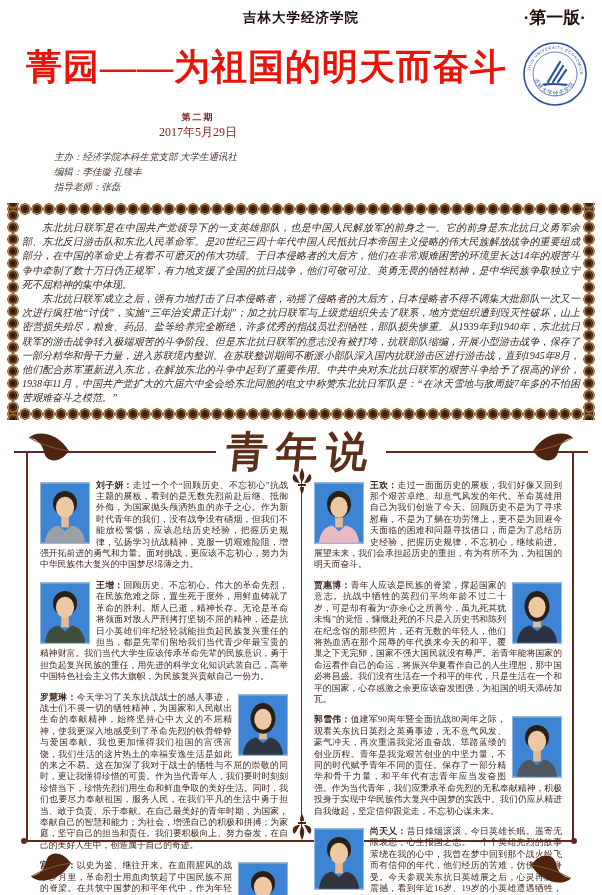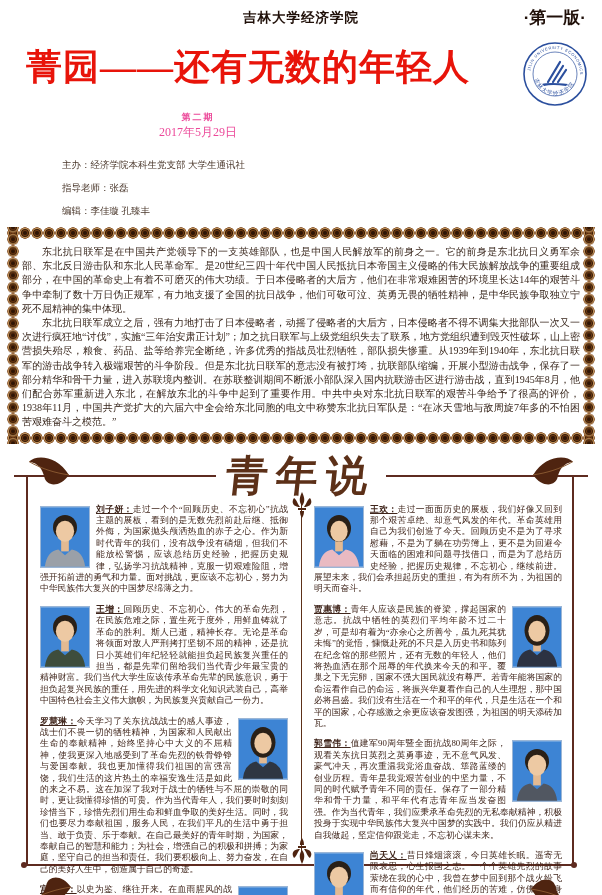--- a/index.html
+++ b/index.html
@@ -11,36 +11,36 @@
   .top-row{display:grid;grid-template-columns:1fr auto 1fr;align-items:center;
     padding:6px 16px 0 16px;font-family:"Liberation Sans","DejaVu Sans",sans-serif;}
   .school{justify-self:center;font-size:13.5px;font-weight:bold;color:#201009;letter-spacing:1px;}
   .edition{justify-self:end;font-size:17px;font-weight:bold;color:#201009;}
   .title-row{display:flex;align-items:flex-start;padding:10px 14px 0 26px;}
   .masthead-title{flex:1;font-size:36px;line-height:44px;font-weight:bold;color:#e8140a;
     letter-spacing:1px;margin-top:6px;}
   .logo{width:66px;height:66px;flex:none;margin-top:2px;}
   .slogan-row{display:flex;align-items:center;padding:4px 14px 0 150px;}
   .slogan{flex:1;text-align:center;font-size:22px;font-weight:bold;color:#e8340c;letter-spacing:1px;}
-  .issue-block{width:96px;text-align:center;color:#ec4899;flex:none;}
+  .issue-block{width:96px;text-align:center;color:#7f1d1d;flex:none;}
   .issue-label{font-size:9px;font-weight:bold;letter-spacing:2px;}
   .issue-date{font-size:12px;}
   .masthead{padding:9px 0 0 54px;font-size:9.5px;line-height:15px;color:#4a372b;}
-  .masthead div{margin:8px;}
+  .masthead div{margin:0;font-style:italic;}
   
   .article-frame{position:relative;margin:8px 7px 0 7px;padding:18px 15px 14px 15px;}
   .orn{position:absolute;
     background-image:radial-gradient(circle,#2f1505 1.5px,#6e3a12 2.6px,#3a1d07 3.6px,#c79a62 4.6px,#7b4418 5.4px,rgba(0,0,0,0) 6px);
     background-size:12px 12px;background-position:center;}
   .orn.t{left:0;right:0;top:0;height:12px;}
   .orn.b{left:0;right:0;bottom:0;height:12px;}
   .orn.l{left:0;top:0;bottom:0;width:12px;}
   .orn.r{right:0;top:0;bottom:0;width:12px;}
   .article-text p{margin:0;text-indent:2em;font-size:10px;line-height:14.2px;
-    text-align:justify;color:#38261c;}
+    text-align:justify;color:#38261c;font-style:italic;}
   
   .youth{position:relative;margin-top:6px;height:472px;}
   .y-title-row{display:flex;align-items:center;gap:4px;padding:0 14px;height:52px;position:relative;z-index:2;}
   .hline{flex:1;height:2px;background:#5e2b20;}
   .y-title{font-size:42px;font-weight:bold;color:#5c3018;letter-spacing:8px;
     transform:skewX(-6deg);padding:0 6px;white-space:nowrap;}
   .side-line{position:absolute;top:26px;bottom:58px;width:2px;background:#5e2b20;}
   .side-line.sl-left{left:26px;}
   .side-line.sl-right{right:28px;}
   .bottom-line{position:absolute;left:24px;right:28px;bottom:56px;height:2px;background:#5e2b20;}
@@ -53,37 +53,37 @@
   .corner{position:absolute;z-index:3;}
   .corner.tl{left:26px;top:4px;}
   .corner.tr{right:26px;top:4px;transform:scaleX(-1);}
   .corner.bl{left:28px;bottom:14px;transform:scaleY(-1);}
   .corner.br{right:28px;bottom:12px;transform:scale(-1,-1);}
   .cols{display:flex;gap:26px;padding:2px 40px 0 40px;position:relative;z-index:2;}
   .col{flex:1;min-width:0;}
   .testimonial{display:flow-root;margin-bottom:9px;font-size:8.8px;line-height:11.4px;
     text-align:justify;color:#40261c;}
   .testimonial p{margin:0;}
-  .t-name{font-weight:bold;text-decoration:underline;}
+  .t-name{font-weight:bold;}
   .photo{width:50px;height:62px;border:1px solid #9bb6d6;box-sizing:border-box;}
   .photo.pl{float:left;margin:2px 6px 1px 0;}
   .photo.pr{float:right;margin:2px 0 1px 6px;}
   .photo svg{display:block;width:100%;height:100%;}
 </style>
 </head>
 <body>
 
 <div class="top-row">
   <span></span>
   <span class="school">吉林大学经济学院</span>
   <span class="edition">·第一版·</span>
 </div>
 
 <div class="title-row">
-  <div class="masthead-title">菁园——还有无数的年轻人</div>
+  <div class="masthead-title">菁园——为祖国的明天而奋斗</div>
   <div class="logo">
     <svg viewBox="0 0 66 66">
       <circle cx="33" cy="33" r="31" fill="#ffffff" stroke="#2b4f9e" stroke-width="1.6"></circle>
       <circle cx="33" cy="33" r="22" fill="none" stroke="#2b4f9e" stroke-width="0.7"></circle>
       <defs>
         <path id="arcTop" d="M 8,33 A 25,25 0 0 1 58,33" fill="none"></path>
         <path id="arcBot" d="M 12,33 A 21,21 0 0 0 54,33" fill="none"></path>
       </defs>
       <text font-size="4" fill="#2b4f9e" letter-spacing="0.6" font-family="Liberation Sans, sans-serif">
         <textPath href="#arcTop" startOffset="4%">JILIN UNIVERSITY ECONOMICS SCHOOL</textPath>
@@ -105,22 +105,22 @@
 
 <div class="slogan-row">
   <div class="issue-block">
     <div class="issue-label">第二期</div>
     <div class="issue-date">2017年5月29日</div>
   </div>
 </div>
 
 <div class="masthead">
   <div>主办：经济学院本科生党支部 大学生通讯社</div>
+  <div>编辑：李佳璇 孔臻丰</div>
   <div>指导老师：张磊</div>
-  <div>编辑：李佳璇 孔臻丰</div>
 </div>
 
 <div class="article-frame">
   <div class="orn t"></div>
   <div class="orn b"></div>
   <div class="orn l"></div>
   <div class="orn r"></div>
   <div class="article-text">
     <p>东北抗日联军是在中国共产党领导下的一支英雄部队，也是中国人民解放军的前身之一。它的前身是东北抗日义勇军余部、东北反日游击队和东北人民革命军。是20世纪三四十年代中国人民抵抗日本帝国主义侵略的伟大民族解放战争的重要组成部分，在中国的革命史上有着不可磨灭的伟大功绩。于日本侵略者的大后方，他们在非常艰难困苦的环境里长达14年的艰苦斗争中牵制了数十万日伪正规军，有力地支援了全国的抗日战争，他们可敬可泣、英勇无畏的牺牲精神，是中华民族争取独立宁死不屈精神的集中体现。</p>
     <p>东北抗日联军成立之后，强有力地打击了日本侵略者，动摇了侵略者的大后方，日本侵略者不得不调集大批部队一次又一次进行疯狂地“讨伐”，实施“三年治安肃正计划”；加之抗日联军与上级党组织失去了联系，地方党组织遭到毁灭性破坏，山上密营损失殆尽，粮食、药品、盐等给养完全断绝，许多优秀的指战员壮烈牺牲，部队损失惨重。从1939年到1940年，东北抗日联军的游击战争转入极端艰苦的斗争阶段。但是东北抗日联军的意志没有被打垮，抗联部队缩编，开展小型游击战争，保存了一部分精华和骨干力量，进入苏联境内整训。在苏联整训期间不断派小部队深入国内抗联游击区进行游击战，直到1945年8月，他们配合苏军重新进入东北，在解放东北的斗争中起到了重要作用。中共中央对东北抗日联军的艰苦斗争给予了很高的评价，1938年11月，中国共产党扩大的六届六中全会给东北同胞的电文中称赞东北抗日军队是：“在冰天雪地与敌周旋7年多的不怕困苦艰难奋斗之模范。”</p>

